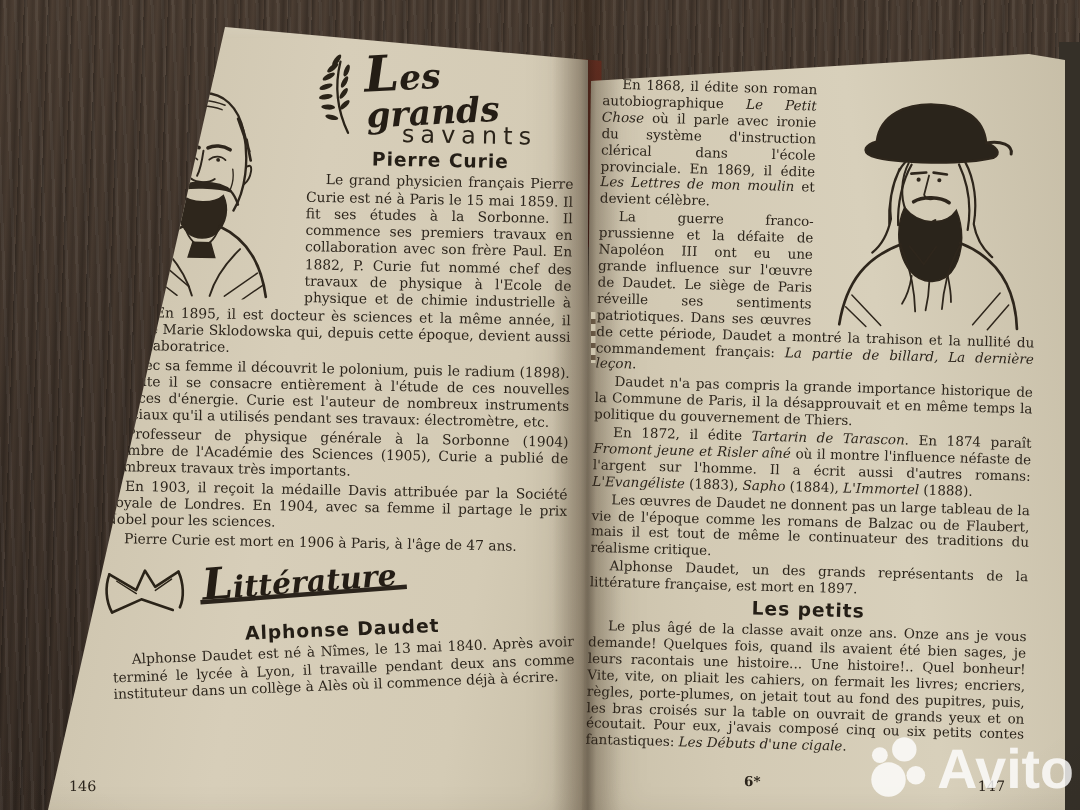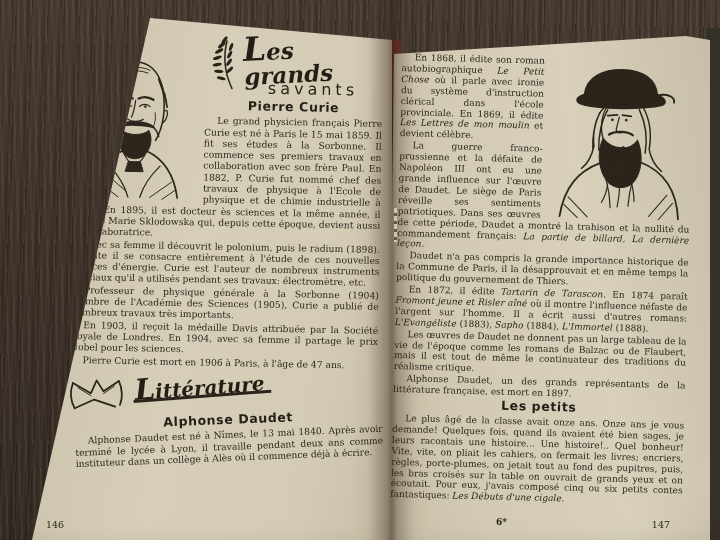--- a/index.html
+++ b/index.html
@@ -205,14 +205,25 @@
     </div>
 
     <div class="sig-mark">6*</div>
     <div class="pageno-right">147</div>
   </div>
 
   <div class="gutter"></div>
   <div class="stitch"></div>
   <div class="vignette"></div>
 
+  <div class="watermark">
+    <svg viewBox="0 0 48 48" width="46" height="46">
+      <g fill="#ffffff">
+        <circle cx="10" cy="14" r="5.5"></circle>
+        <circle cx="27" cy="10" r="8.5"></circle>
+        <circle cx="16" cy="31" r="12"></circle>
+        <circle cx="35" cy="28" r="6.5"></circle>
+      </g>
+    </svg>
+    <span class="wm-text">Avito</span>
+  </div>
 
 </div>
 
 </body></html>

